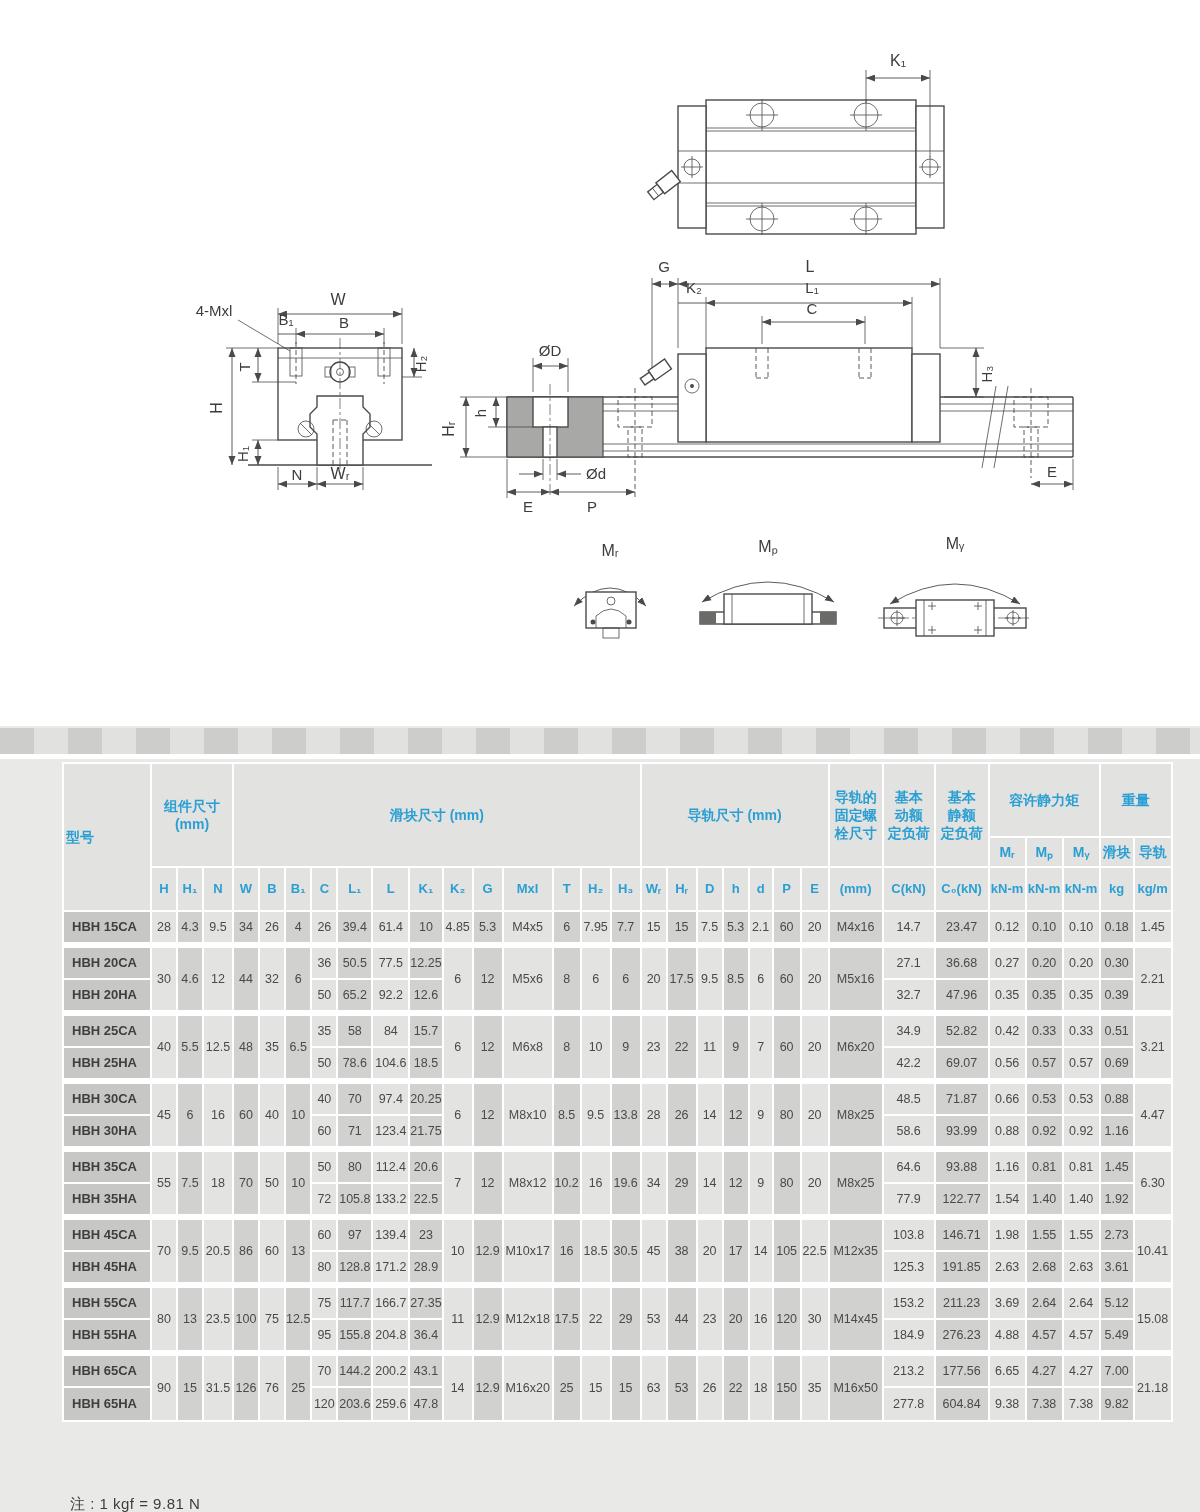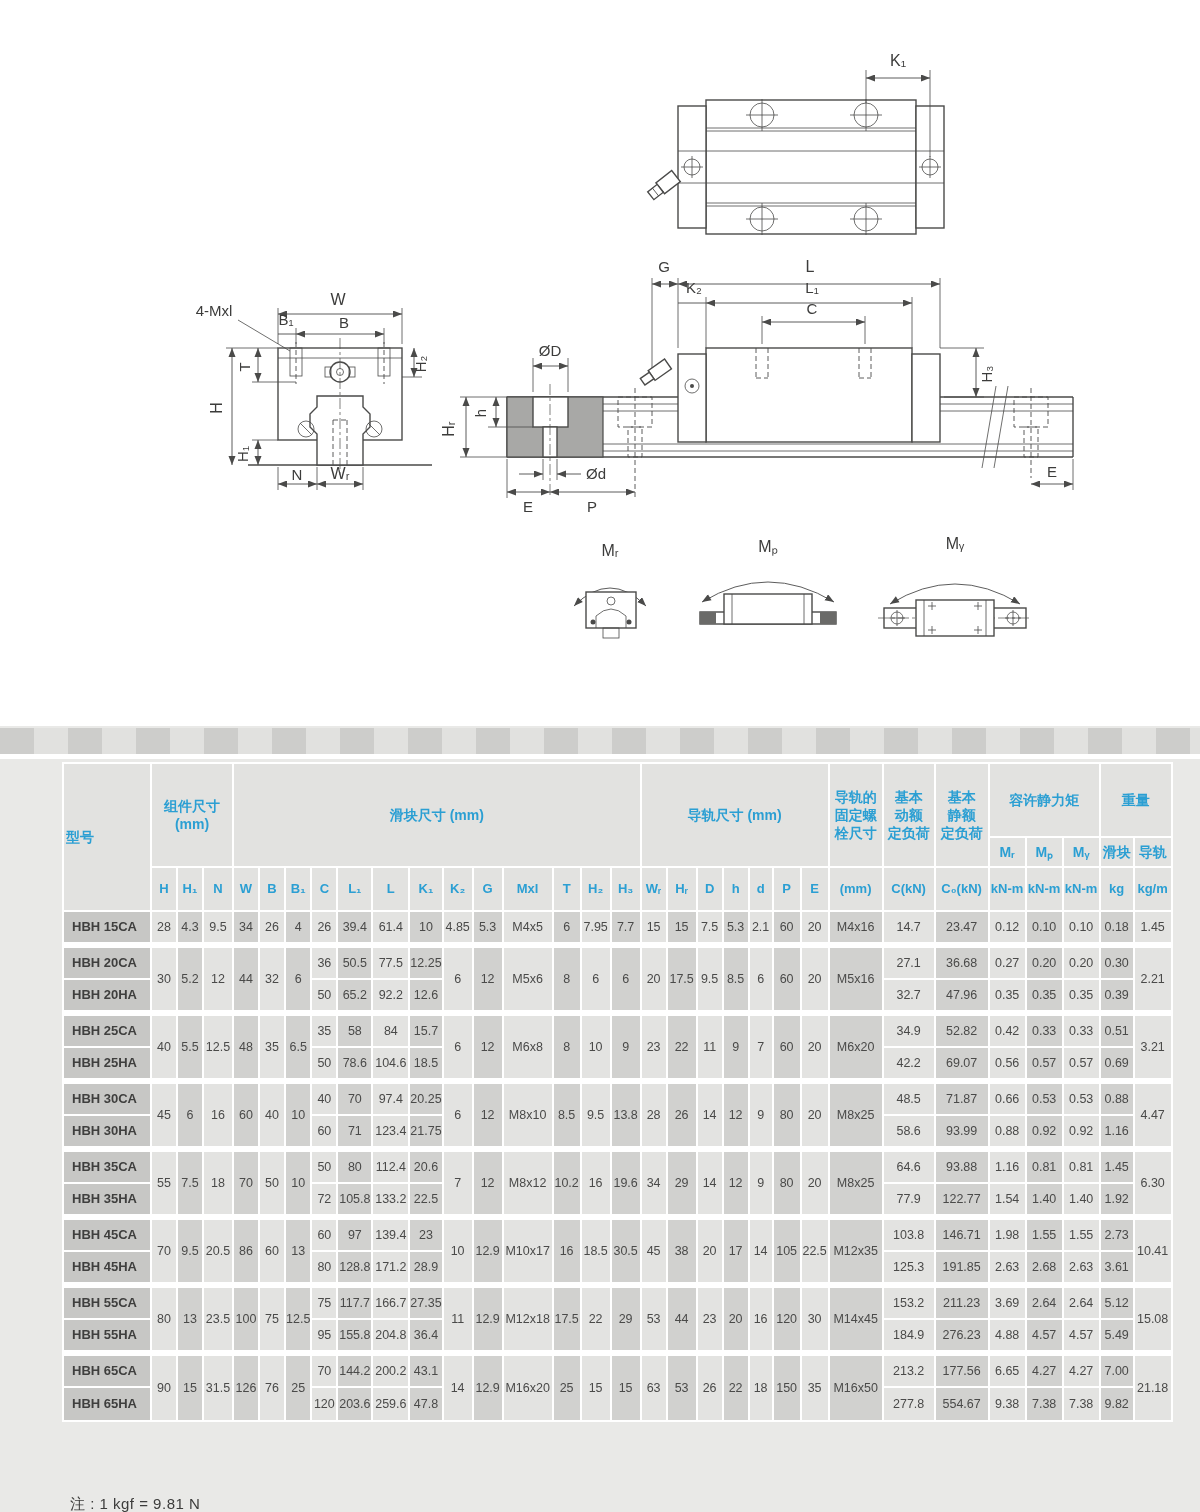--- a/index.html
+++ b/index.html
@@ -443,21 +443,21 @@
             <td class="c-dk">23.47</td>
             <td class="c-lt">0.12</td>
             <td class="c-dk">0.10</td>
             <td class="c-lt">0.10</td>
             <td class="c-dk">0.18</td>
             <td class="c-lt">1.45</td>
           </tr>
           <tr class="gs">
             <td class="c-model">HBH 20CA</td>
             <td rowspan="2" class="c-lt">30</td>
-            <td rowspan="2" class="c-dk">5.2</td>
+            <td rowspan="2" class="c-dk">4.6</td>
             <td rowspan="2" class="c-lt">12</td>
             <td rowspan="2" class="c-dk">44</td>
             <td rowspan="2" class="c-lt">32</td>
             <td rowspan="2" class="c-dk">6</td>
             <td class="c-lt">36</td>
             <td class="c-dk">50.5</td>
             <td class="c-lt">77.5</td>
             <td class="c-dk">12.25</td>
             <td rowspan="2" class="c-lt">6</td>
             <td rowspan="2" class="c-dk">12</td>
@@ -763,21 +763,21 @@
             <td class="c-dk">7.00</td>
             <td rowspan="2" class="c-lt">21.18</td>
           </tr>
           <tr>
             <td class="c-model">HBH 65HA</td>
             <td class="c-lt">120</td>
             <td class="c-dk">203.6</td>
             <td class="c-lt">259.6</td>
             <td class="c-dk">47.8</td>
             <td class="c-lt">277.8</td>
-            <td class="c-dk">554.67</td>
+            <td class="c-dk">604.84</td>
             <td class="c-lt">9.38</td>
             <td class="c-dk">7.38</td>
             <td class="c-lt">7.38</td>
             <td class="c-dk">9.82</td>
           </tr>
         </tbody>
     </table>
   </div>
   <div class="note">注 : 1 kgf = 9.81 N</div>
 </div>

